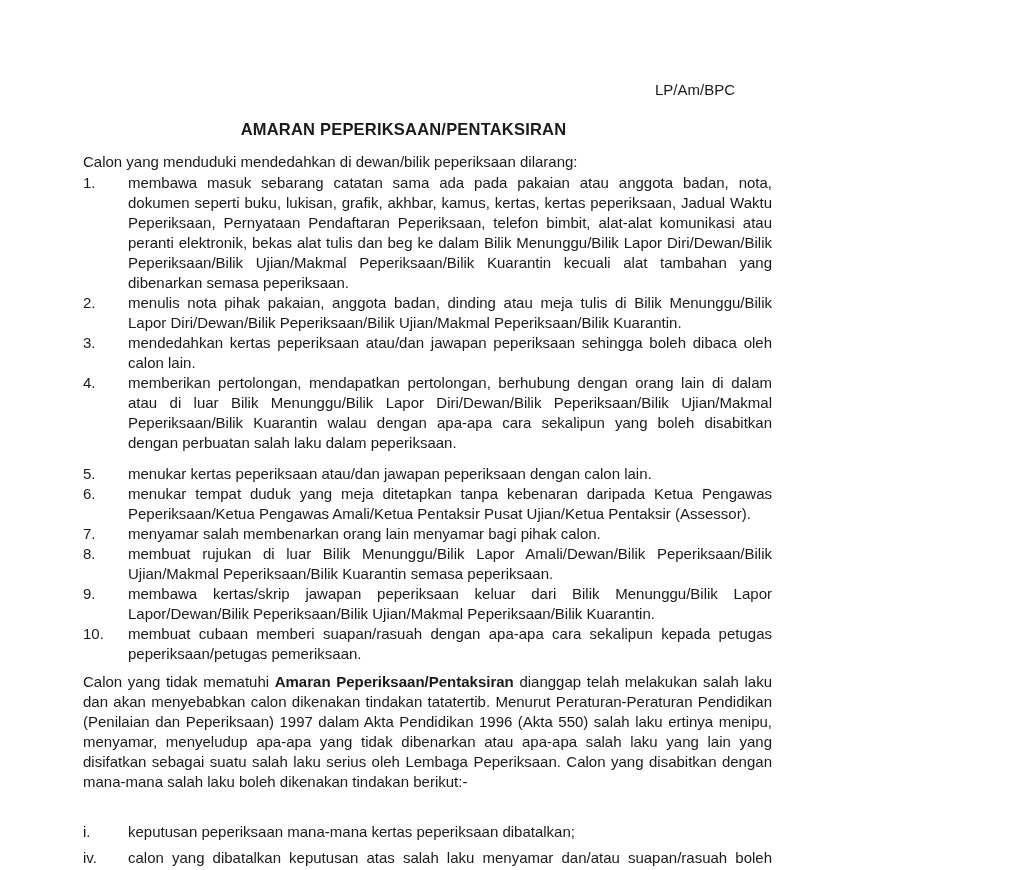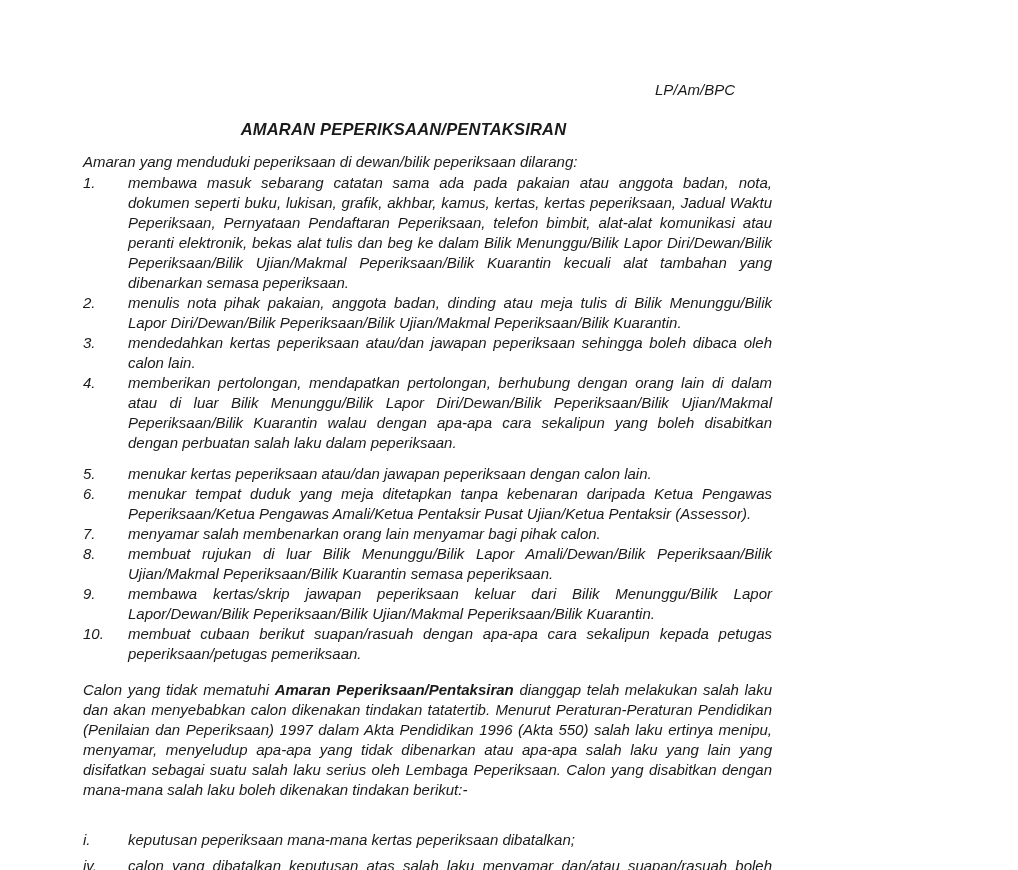--- a/index.html
+++ b/index.html
@@ -12,21 +12,20 @@
     width: 828px;
     height: 870px;
     box-sizing: border-box;
     background: #ffffff;
     color: #1a1a1a;
     font-family: "Liberation Sans", "DejaVu Sans", sans-serif;
     font-size: 15px;
     line-height: 20px;
     padding: 80px 56px 0 83px;
     overflow: hidden;
-    font-style: italic;
   }
   .ref-line {
     text-align: right;
     padding-right: 37px;
     margin-bottom: 19px;
   }
   .doc-title {
     text-align: center;
     font-weight: bold;
     font-size: 16.5px;
@@ -46,40 +45,40 @@
     flex: 0 0 45px;
   }
   .item .txt {
     flex: 1;
     text-align: justify;
   }
   .gap-before {
     margin-top: 11px;
   }
   .penalty-para {
-    margin-top: 16px;
+    margin-top: 8px;
     text-align: justify;
   }
   .roman-list {
     margin-top: 30px;
   }
   .roman-list .item {
     margin-bottom: 6px;
   }
 </style>
 </head>
 <body>
 
 <div class="page">
 
   <div class="ref-line">LP/Am/BPC</div>
 
   <div class="doc-title">AMARAN PEPERIKSAAN/PENTAKSIRAN</div>
 
-  <div class="intro">Amaran yang menduduki peperiksaan di dewan/bilik peperiksaan dilarang:</div>
+  <div class="intro">Calon yang menduduki mendedahkan di dewan/bilik peperiksaan dilarang:</div>
 
   <div class="list">
     <div class="item">
       <span class="num">1.</span>
       <span class="txt">membawa masuk sebarang catatan sama ada pada pakaian atau anggota badan, nota, dokumen seperti buku, lukisan, grafik, akhbar, kamus, kertas, kertas peperiksaan, Jadual Waktu Peperiksaan, Pernyataan Pendaftaran Peperiksaan, telefon bimbit, alat-alat komunikasi atau peranti elektronik, bekas alat tulis dan beg ke dalam Bilik Menunggu/Bilik Lapor Diri/Dewan/Bilik Peperiksaan/Bilik Ujian/Makmal Peperiksaan/Bilik Kuarantin kecuali alat tambahan yang dibenarkan semasa peperiksaan.</span>
     </div>
     <div class="item">
       <span class="num">2.</span>
       <span class="txt">menulis nota pihak pakaian, anggota badan, dinding atau meja tulis di Bilik Menunggu/Bilik Lapor Diri/Dewan/Bilik Peperiksaan/Bilik Ujian/Makmal Peperiksaan/Bilik Kuarantin.</span>
     </div>
@@ -106,21 +105,21 @@
     <div class="item">
       <span class="num">8.</span>
       <span class="txt">membuat rujukan di luar Bilik Menunggu/Bilik Lapor Amali/Dewan/Bilik Peperiksaan/Bilik Ujian/Makmal Peperiksaan/Bilik Kuarantin semasa peperiksaan.</span>
     </div>
     <div class="item">
       <span class="num">9.</span>
       <span class="txt">membawa kertas/skrip jawapan peperiksaan keluar dari Bilik Menunggu/Bilik Lapor Lapor/Dewan/Bilik Peperiksaan/Bilik Ujian/Makmal Peperiksaan/Bilik Kuarantin.</span>
     </div>
     <div class="item">
       <span class="num">10.</span>
-      <span class="txt">membuat cubaan berikut suapan/rasuah dengan apa-apa cara sekalipun kepada petugas peperiksaan/petugas pemeriksaan.</span>
+      <span class="txt">membuat cubaan memberi suapan/rasuah dengan apa-apa cara sekalipun kepada petugas peperiksaan/petugas pemeriksaan.</span>
     </div>
   </div>
 
   <div class="penalty-para">
     <span>Calon yang tidak mematuhi </span><b>Amaran Peperiksaan/Pentaksiran</b><span> dianggap telah melakukan salah laku dan akan menyebabkan calon dikenakan tindakan tatatertib. Menurut Peraturan-Peraturan Pendidikan (Penilaian dan Peperiksaan) 1997 dalam Akta Pendidikan 1996 (Akta 550) salah laku ertinya menipu, menyamar, menyeludup apa-apa yang tidak dibenarkan atau apa-apa salah laku yang lain yang disifatkan sebagai suatu salah laku serius oleh Lembaga Peperiksaan. Calon yang disabitkan dengan mana-mana salah laku boleh dikenakan tindakan berikut:-</span>
   </div>
 
   <div class="list roman-list">
     <div class="item">
       <span class="num">i.</span>

